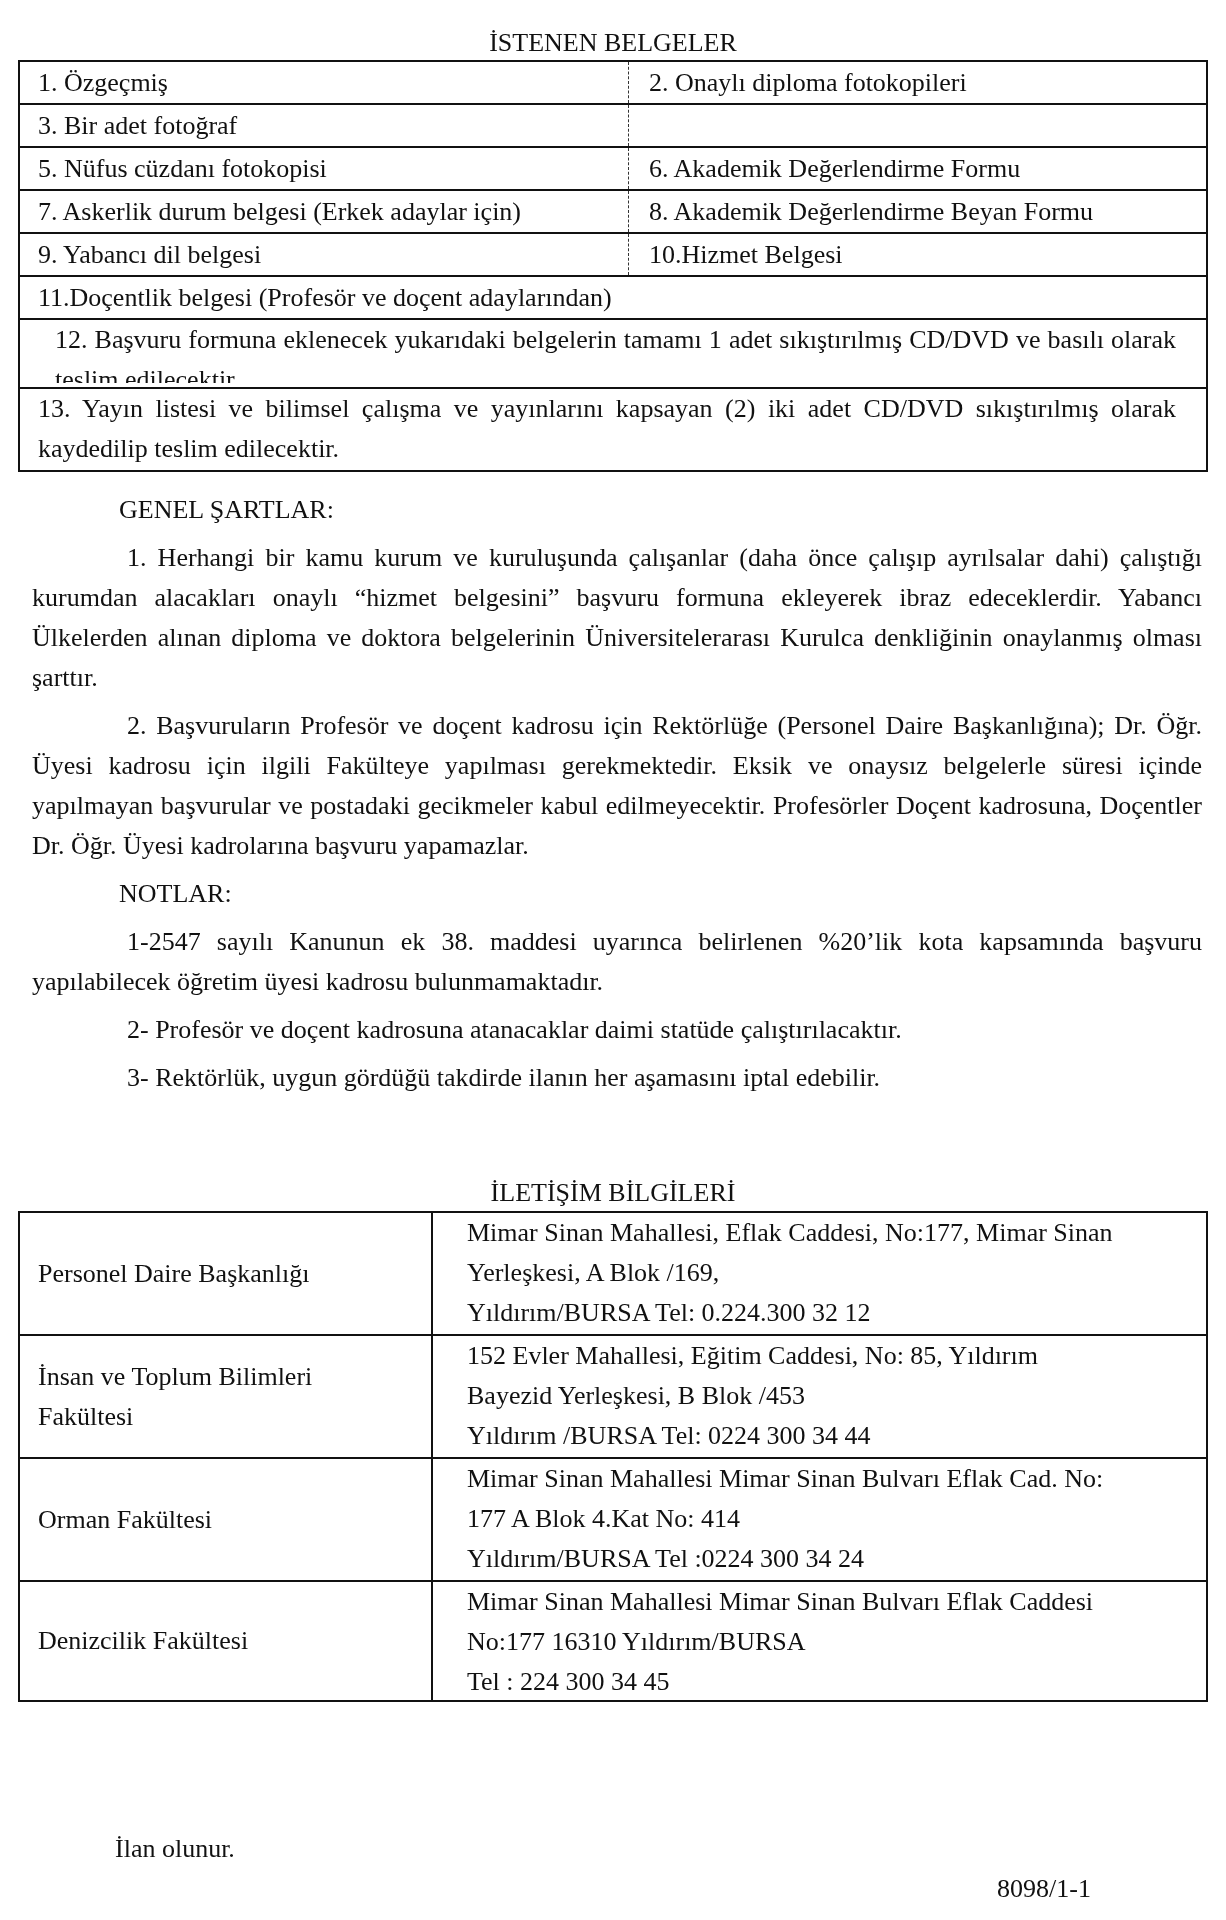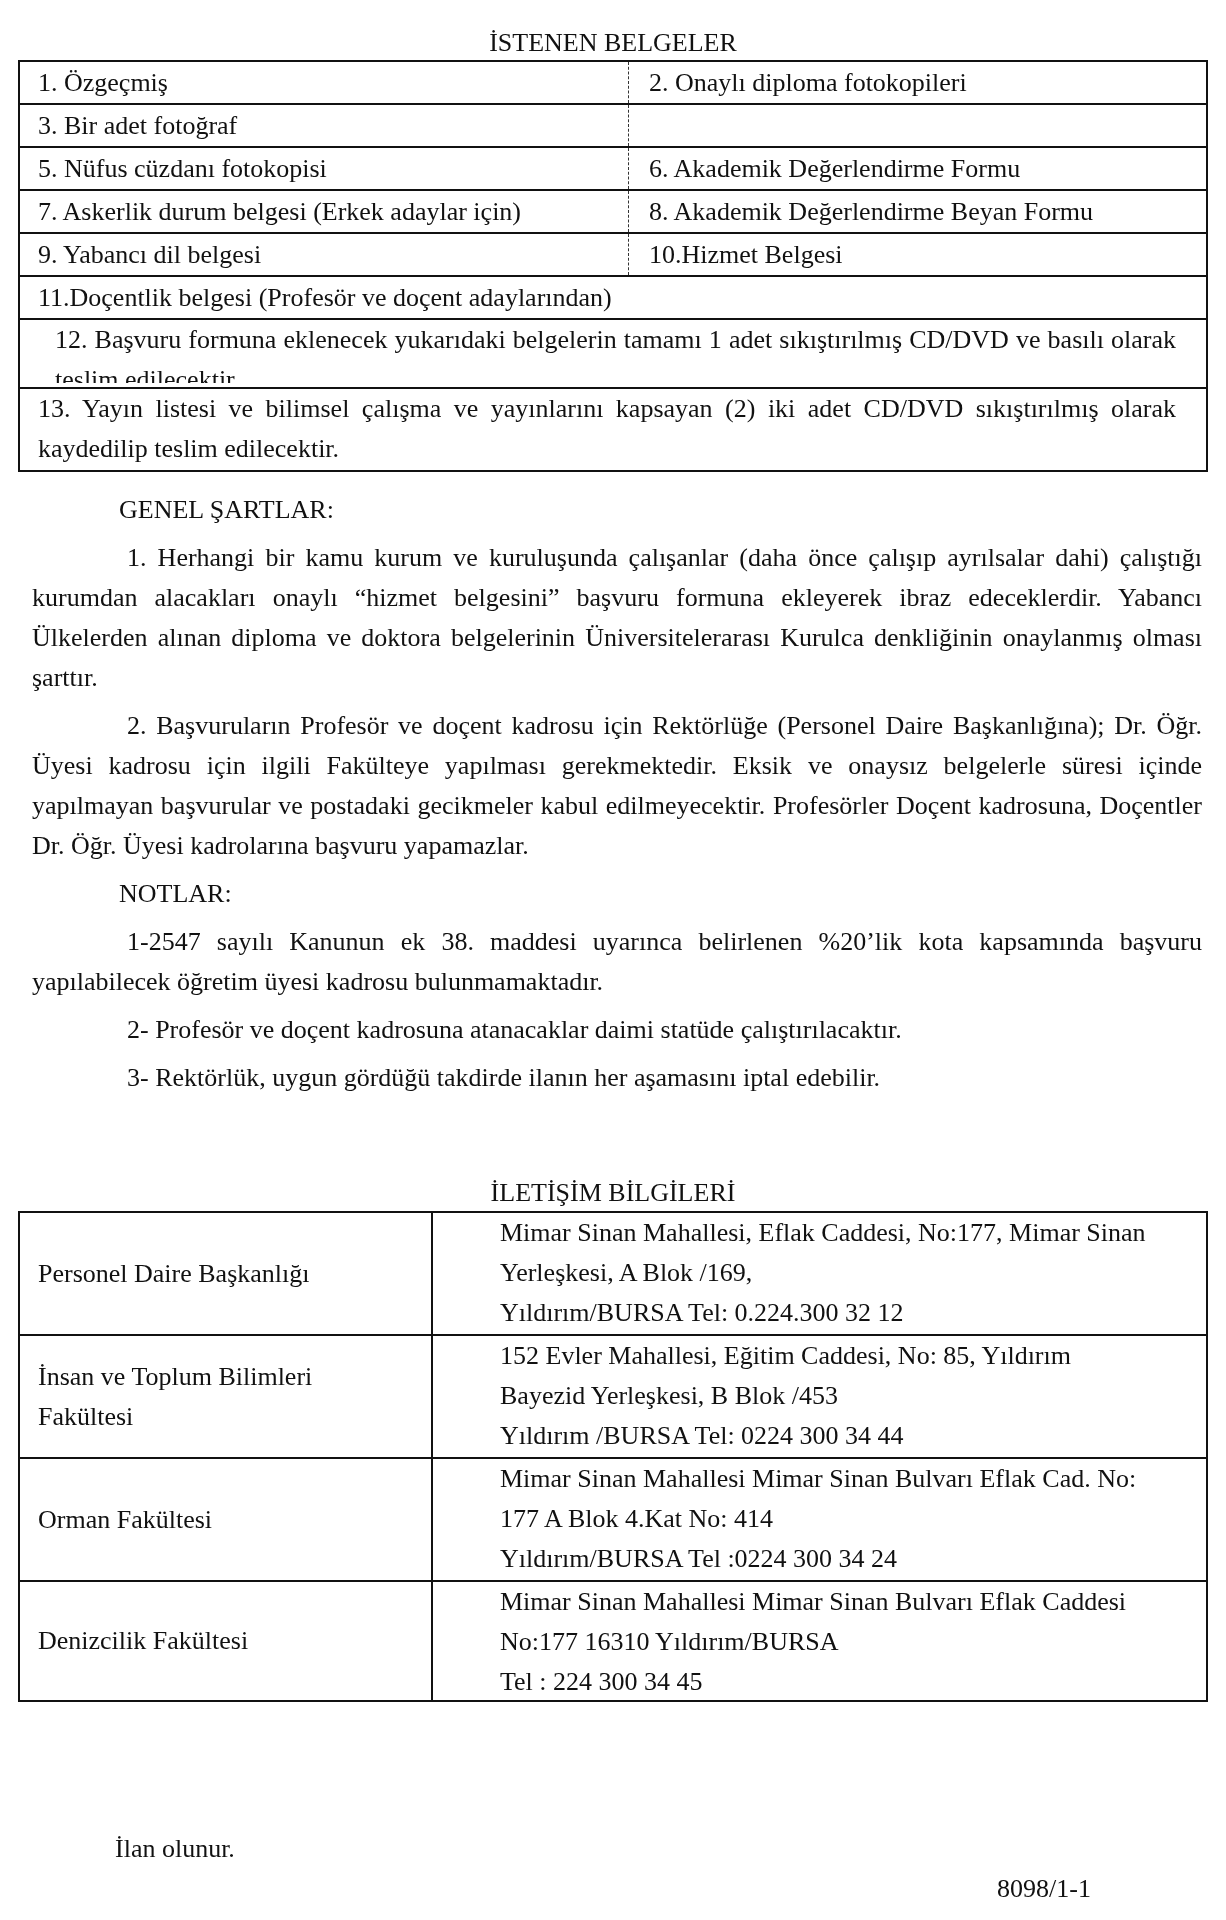--- a/index.html
+++ b/index.html
@@ -25,21 +25,21 @@
   .t1row.h13 { height: 81px; }
   
   .body-text { position: absolute; left: 24px; width: 1186px; line-height: 40px; }
   .para { margin: 8px; text-align: justify; text-indent: 95px; }
   .label-line { margin: 0; padding-left: 95px; }
   
   .t2 { position: absolute; left: 18px; top: 1211px; width: 1190px; border: 2px solid #111; box-sizing: border-box; }
   .t2row { display: flex; border-bottom: 2px solid #111; box-sizing: border-box; height: 123px; }
   .t2row:last-child { border-bottom: none; height: 118px; }
   .t2name { width: 413px; border-right: 2px solid #111; box-sizing: border-box; padding-left: 18px; display: flex; align-items: center; line-height: 40px; }
-  .t2addr { flex: 1; padding-left: 24px; box-sizing: border-box; line-height: 40px; padding-top: 0; margin-left: 43px; }
+  .t2addr { flex: 1; padding-left: 34px; box-sizing: border-box; line-height: 40px; padding-top: 0; }
   .t2addr div { white-space: nowrap; }
   .footer-left { left: 115px; top: 1834px; line-height: 30px; }
   .footer-right { left: 997px; top: 1874px; line-height: 30px; }
 </style>
 </head>
 <body>
 
 <div class="abs heading" style="top:28px;">İSTENEN BELGELER</div>
 
 <div class="t1">

